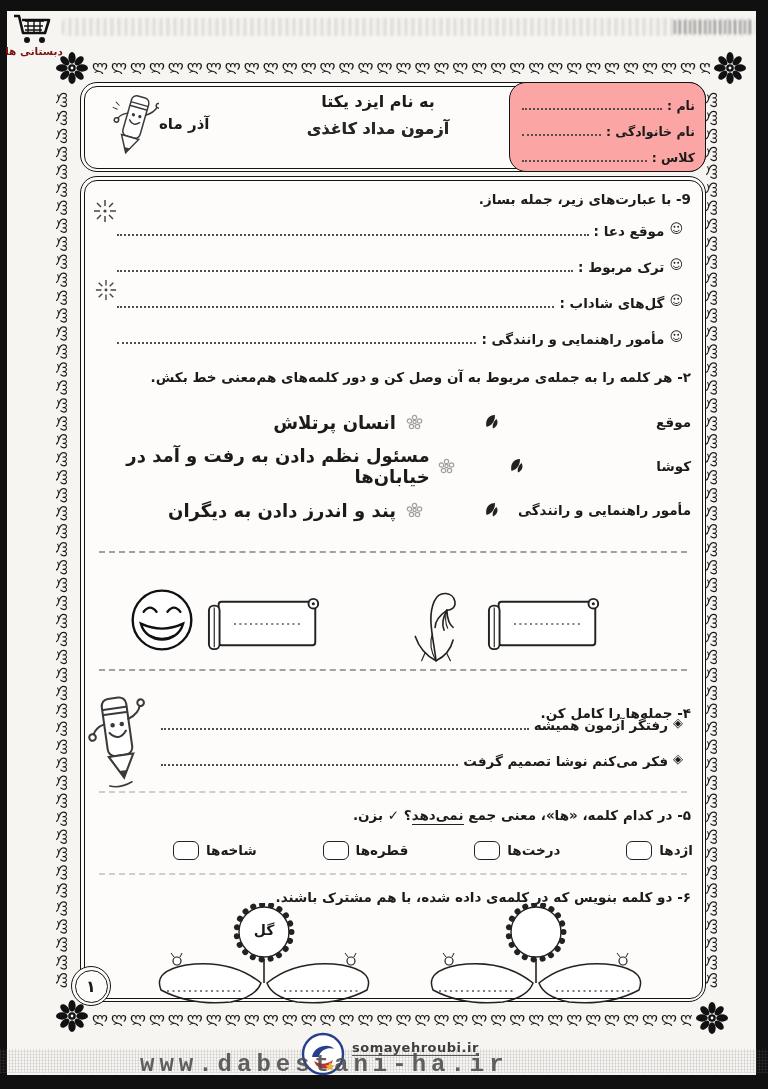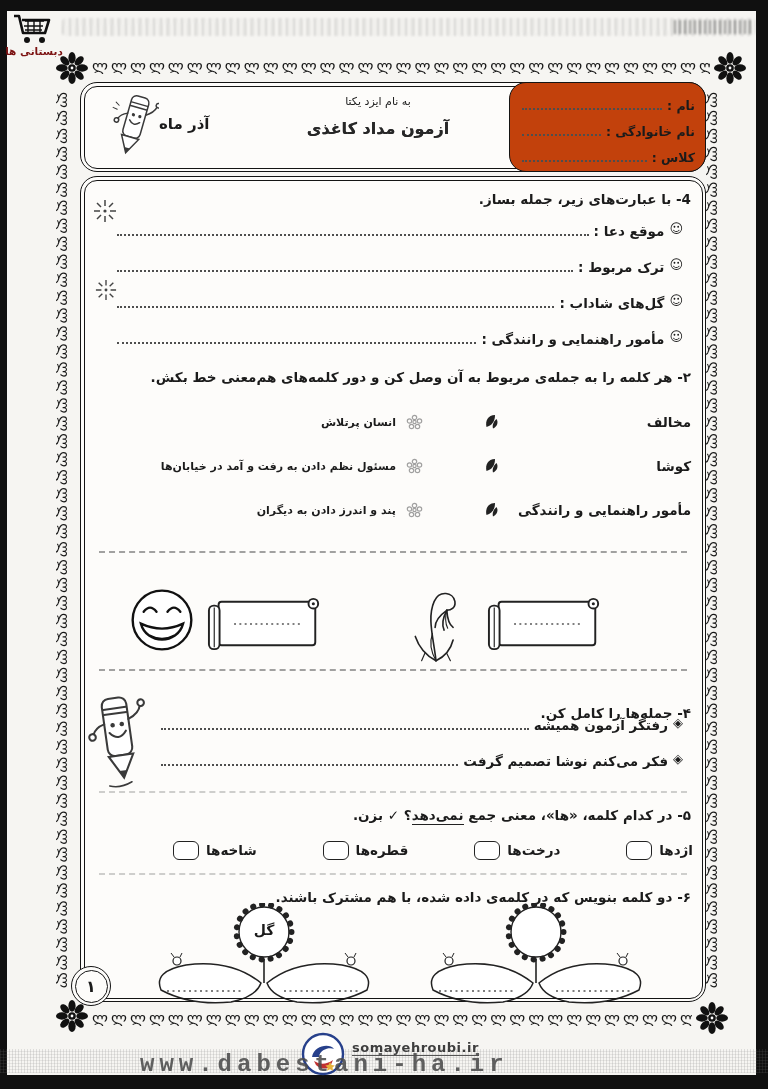--- a/index.html
+++ b/index.html
@@ -26,41 +26,41 @@
   .orn { color:#161616; font-size:15px; letter-spacing:3px; line-height:20px;
          overflow:hidden; white-space:nowrap; user-select:none; }
   .orn.vert { writing-mode:vertical-rl; letter-spacing:2px; }
   
   .dbox { position:absolute; border:1.7px solid #141414; border-radius:17px; background:#fdfcfa; }
   .dbox::after { content:""; position:absolute; inset:2.5px; border:1.2px solid #141414;
                  border-radius:13px; pointer-events:none; }
   
   .hdr-fields { position:absolute; top:-1px; bottom:-1px; right:-1px; width:197px;
                 border:1.6px solid #141414; border-radius:17px; padding:8px 10px 6px 10px;
-                display:flex; flex-direction:column; justify-content:space-between; background:#c2410c; z-index:2;}
+                display:flex; flex-direction:column; justify-content:space-between; background:#fca5a5; z-index:2;}
   .field-row { display:flex; direction:rtl; align-items:flex-end; height:22px; }
   .field-label { font-weight:bold; font-size:12.5px; white-space:nowrap; }
   .dotline { flex:1; border-bottom:2px dotted #4e4e4e; height:14px; margin:0 5px 3px 2px; min-width:12px; }
   .hdr-center { position:absolute; right:205px; left:175px; top:6px; text-align:center; direction:rtl; }
-  .hdr-center .l1 { font-size:11px; font-weight:normal; line-height:26px; }
+  .hdr-center .l1 { font-size:16px; font-weight:bold; line-height:26px; }
   .hdr-center .l2 { font-size:16px; font-weight:bold; line-height:27px; letter-spacing:.5px; color:#272727; text-shadow:0 0 .6px #555; }
   .hdr-center .l3 { font-size:15px; font-weight:bold; line-height:27px; }
   .hdr-month { position:absolute; left:78px; top:32px; font-size:15px; font-weight:bold; direction:rtl; }
   
   .qtitle { position:absolute; right:14px; direction:rtl; font-weight:bold; font-size:13.5px; white-space:nowrap; }
   .qrow { position:absolute; display:flex; direction:rtl; align-items:flex-end; }
   .bullet { font-size:13px; margin-left:5px; line-height:18px; transform:translateY(-1px); }
   .qlabel { font-weight:bold; font-size:13.5px; white-space:nowrap; }
   .sep { position:absolute; left:18px; right:18px; border-top:2px dashed rgba(70,70,70,.5); }
   .sep.faint { border-top:2px dashed rgba(100,100,100,.30); }
   
   .q2row { position:absolute; right:14px; left:14px; display:flex; direction:rtl; align-items:center; }
   .q2word { width:178px; font-weight:bold; font-size:13.5px; }
   .q2sp1 { width:12px; } .q2sp2 { width:58px; } .q2sp3 { width:10px; }
-  .q2def { font-weight:bold; font-size:11px; }
+  .q2def { font-weight:bold; font-size:18px; }
   
   .q5opts { position:absolute; right:12px; left:92px; display:flex; direction:rtl;
             justify-content:space-between; align-items:center; }
   .q5opt { display:flex; direction:rtl; align-items:center; gap:7px; }
   .q5opt .lbl { font-weight:bold; font-size:13.5px; }
   .cbox { width:26px; height:19px; border:1.7px solid #222; border-radius:6px; background:#fff; display:inline-block; }
   .uline { border-bottom:1.7px solid #222; padding-bottom:1px; }
   
   .fdia { position:absolute; width:250px; height:102px; }
   .fword { position:absolute; left:0; right:0; top:19px; text-align:center; font-weight:bold; font-size:14px; direction:rtl; }
@@ -232,21 +232,21 @@
       <circle cx="12" cy="12" r="1.6" fill="#444" stroke="none"></circle>
       </svg>
   </div>
   <div class="abs" style="left:14px;top:102px;">
     <svg width="22" height="22" viewBox="0 0 24 24" stroke="#444" stroke-width="1.5" fill="none">
       <path d="M12,1 V7 M12,17 V23 M1,12 H7 M17,12 H23 M4,4 l4,4 M16,16 l4,4 M20,4 l-4,4 M8,16 l-4,4"></path>
       <circle cx="12" cy="12" r="1.6" fill="#444" stroke="none"></circle>
       </svg>
   </div>
 
-  <div class="qtitle" style="top:14px;">4- با عبارت‌های زیر، جمله بساز.</div>
+  <div class="qtitle" style="top:14px;">9- با عبارت‌های زیر، جمله بساز.</div>
   <div class="qrow" style="top:44px;right:22px;left:34px;">
     <span class="bullet">☺</span>
     <span class="qlabel">موقع دعا :</span>
     <span class="dotline"></span>
   </div>
   <div class="qrow" style="top:80px;right:22px;left:34px;">
     <span class="bullet">☺</span>
     <span class="qlabel">ترک مربوط :</span>
     <span class="dotline"></span>
   </div>
@@ -257,21 +257,21 @@
   </div>
   <div class="qrow" style="top:152px;right:22px;left:34px;">
     <span class="bullet">☺</span>
     <span class="qlabel">مأمور راهنمایی و رانندگی :</span>
     <span class="dotline"></span>
   </div>
 
   <div class="qtitle" style="top:192px;">۲- هر کلمه را به جمله‌ی مربوط به آن وصل کن و دور کلمه‌های هم‌معنی خط بکش.</div>
 
   <div class="q2row" style="top:232px;height:26px;">
-    <span class="q2word">مخالف</span>
+    <span class="q2word">موقع</span>
     <span class="q2sp1"></span>
     <span>
       <svg width="20" height="20" viewBox="0 0 20 20">
           <path d="M14,3 C7,3 4,9 5.5,15 C10.5,13.5 14,10 14,3 Z" fill="#222"></path>
           <path d="M15.5,7 C17.5,10 16.5,14.5 12,16.5 C11,13 12.5,9.5 15.5,7 Z" fill="#222"></path>
         </svg>
     </span>
     <span class="q2sp2"></span>
     <span>
       <svg width="17" height="17" viewBox="0 0 17 17" stroke="#8a8a8a" fill="none" stroke-width="1.2" opacity=".8">

